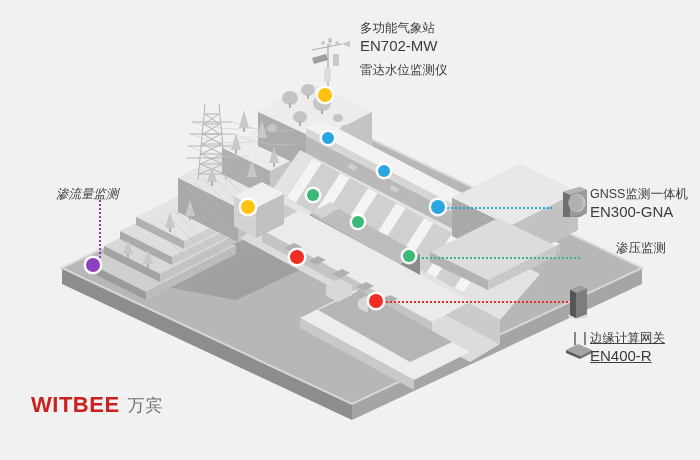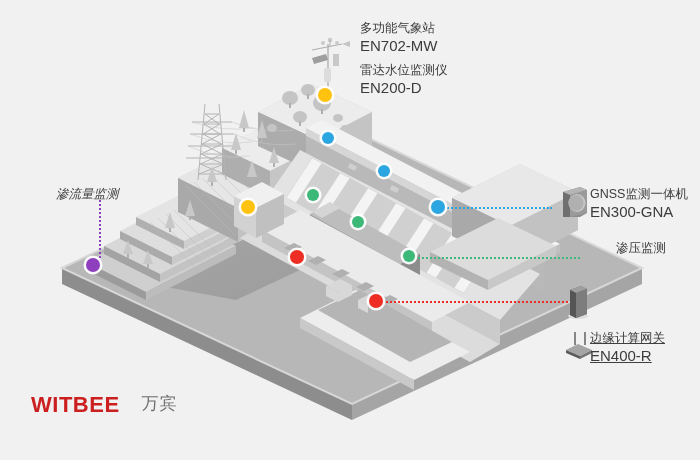--- a/index.html
+++ b/index.html
@@ -8,21 +8,21 @@
     background:#f1f1f1;
     font-family:"Liberation Sans","DejaVu Sans",sans-serif;
     overflow:hidden;position:relative;
   }
   #stage{position:absolute;inset:0;width:589px;height:460px;}
   .lbl{position:absolute;color:#3f3f3f;font-size:12.5px;line-height:17px;white-space:nowrap;}
   .lbl .cn{font-size:12.5px;color:#3c3c3c;}
   .lbl .code{font-size:15px;color:#3c3c3c;}
 
   
-  #logo{position:absolute;left:31px;top:392px;display:flex;align-items:flex-start;gap:22px;}
+  #logo{position:absolute;left:31px;top:392px;display:flex;align-items:center;gap:8px;}
   #logo .w{font-size:22px;font-weight:bold;color:#cc1f1f;letter-spacing:0.5px;
            font-family:"Liberation Sans",sans-serif;}
   #logo .c{font-size:17px;color:#6e6e6e;letter-spacing:1px;}
 
   
   .dot{position:absolute;border-radius:50%;box-shadow:0 0 0 2.5px rgba(255,255,255,.92);}
   .d14{width:14px;height:14px;}
   .d12{width:12px;height:12px;}
 
   
@@ -319,21 +319,20 @@
 
   <div class="dot d14" style="left:86px;top:258px;background:#8E3FBE;"></div>
 
   <div class="lbl" style="left:360px;top:20px;">
     <div class="cn">多功能气象站</div>
     <div class="code">EN702-MW</div>
   </div>
 
   <div class="lbl" style="left:360px;top:62px;">
     <div class="cn">雷达水位监测仪</div>
-    <div class="code">EN200-D</div>
   </div>
 
   <div class="lbl" style="left:56px;top:186px;font-style:italic;">
     <div class="cn">渗流量监测</div>
   </div>
 
   <svg class="devico" style="left:560px;top:186px;" width="30" height="34" viewBox="0 0 30 34">
     <polygon points="3,6 20,1 27,4 27,27 20,31 3,31" fill="#8c8c8c"></polygon>
     <polygon points="3,6 20,1 27,4 10,9" fill="#b5b5b5"></polygon>
     <polygon points="3,6 10,9 10,31 3,31" fill="#6f6f6f"></polygon>

